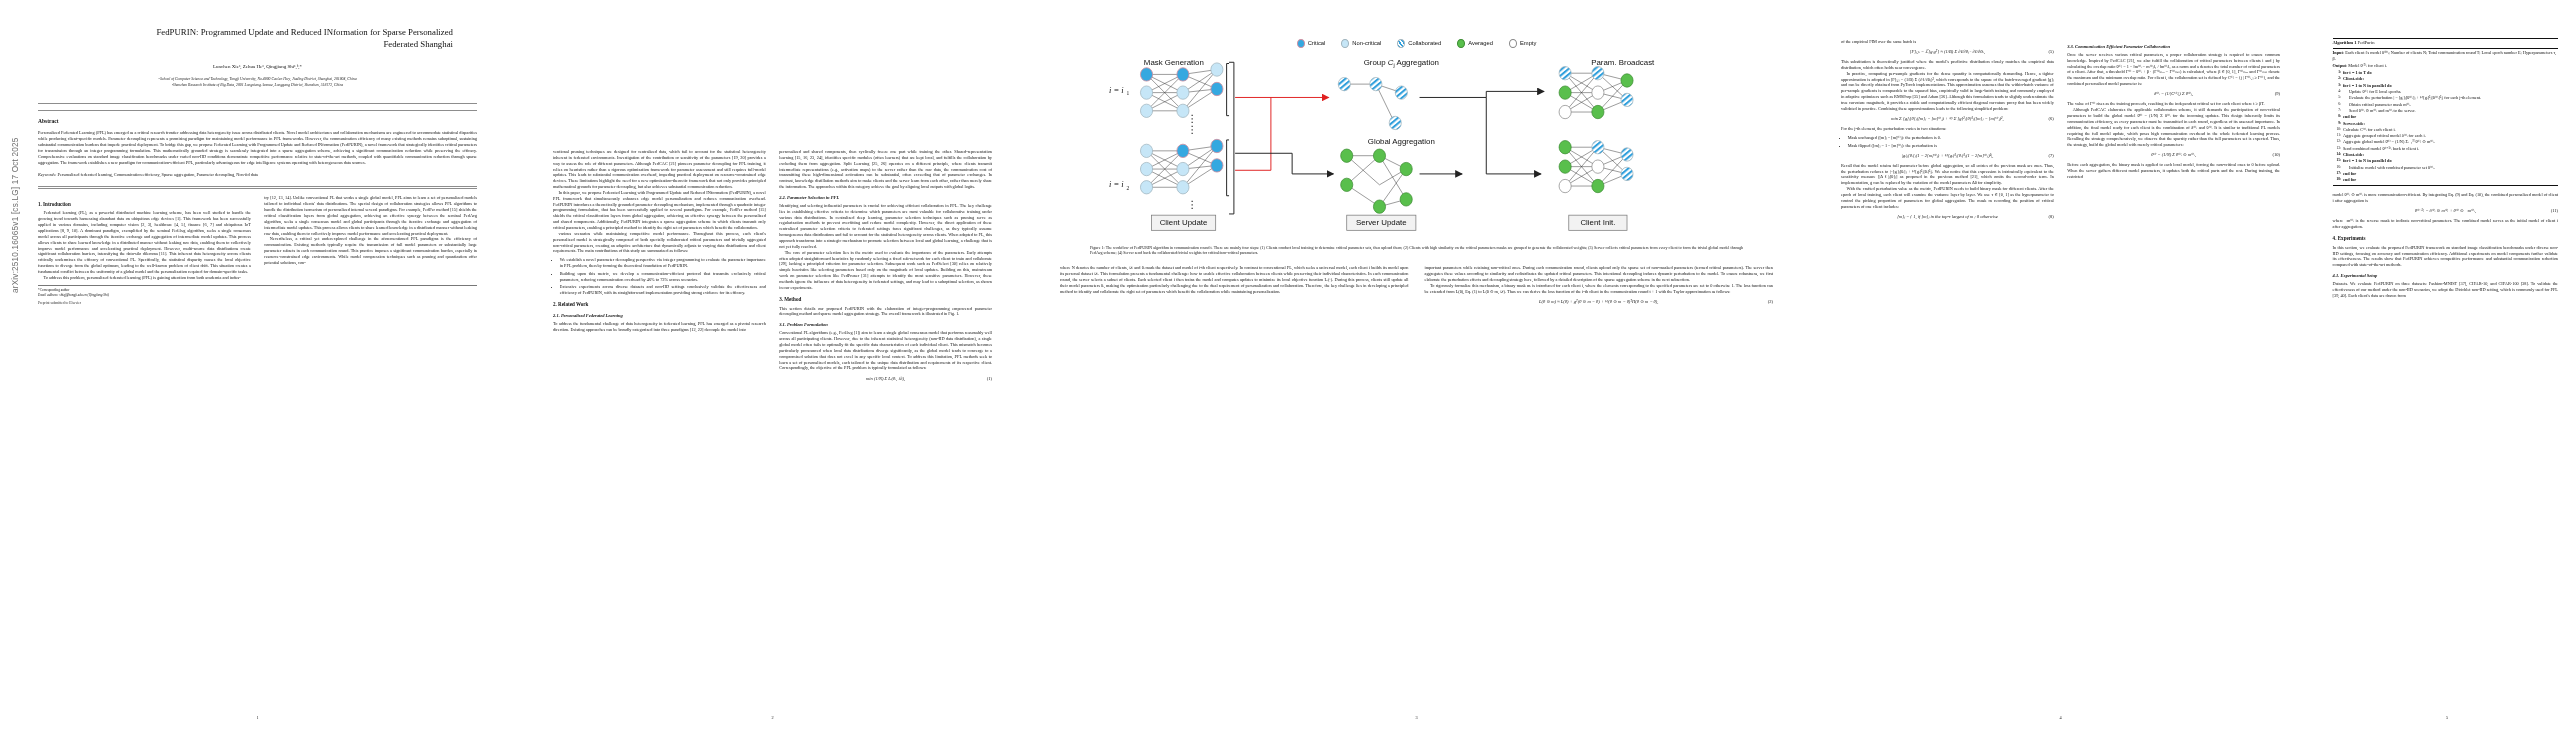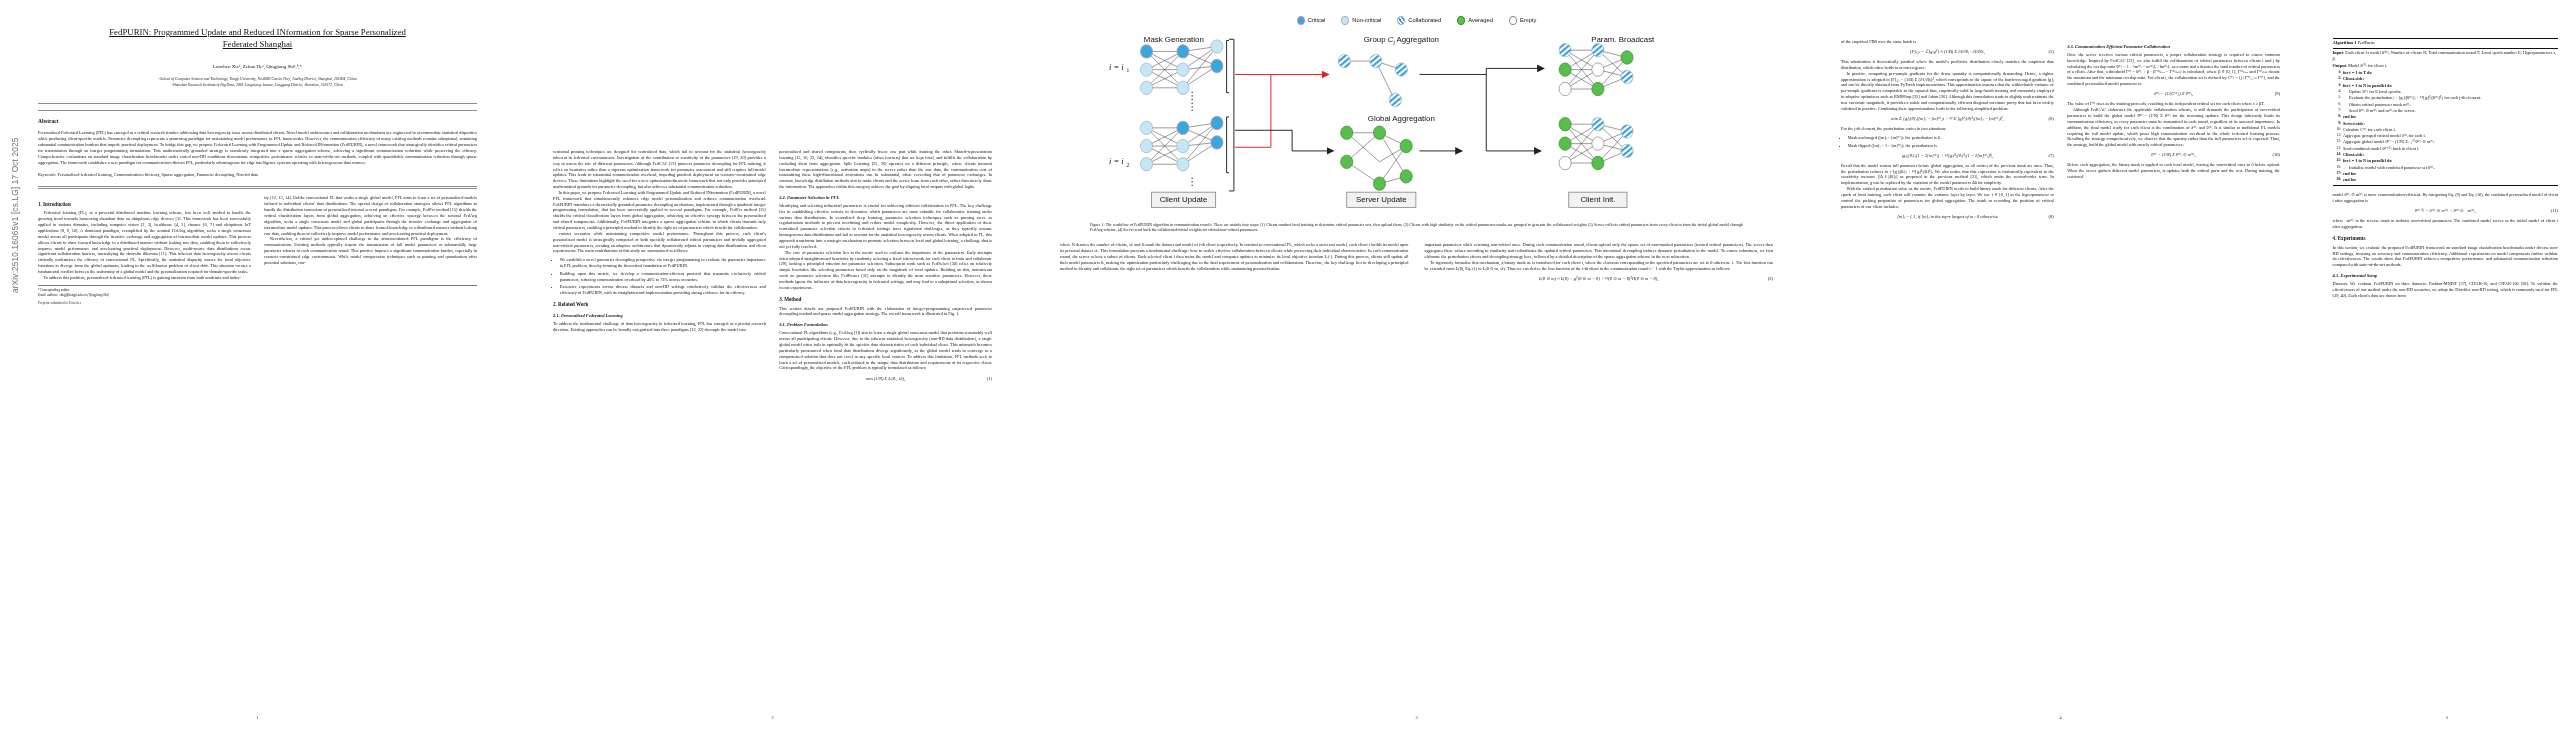--- a/index.html
+++ b/index.html
@@ -45,26 +45,25 @@
     font-family: "Liberation Sans", sans-serif;
     font-size: 8.2px;
     letter-spacing: 0.2px;
     color: #6e6e6e;
     white-space: nowrap;
     text-align: center;
   }
 
   
   .title {
-    text-align: center;
+    text-align: right;
     font-size: 8.8px;
     line-height: 1.32;
     margin: 27px 24px 0 24px;
     font-family: "Liberation Serif", serif;
-    text-decoration: underline;
   }
   .authors {
     text-align: center;
     font-size: 5px;
     margin-top: 13.4px;
   }
   .affil {
     text-align: center;
     font-style: italic;
     font-size: 3.8px;
@@ -126,21 +125,21 @@
   }
   .pagenum {
     position: absolute; bottom: 8.5px; left: 0; right: 0;
     text-align: center; font-size: 4.3px; color: #222;
   }
   .footer-pre {
     font-size: 3.6px; color: #333; margin-top: 3.6px;
   }
 
   
-  .figwrap { padding: 16px 30px 0 30px; }
+  .figwrap { padding: 39px 30px 0 30px; }
   .figbox { position: relative; width: 100%; height: 182px; }
   .legend {
     display: flex; justify-content: center; gap: 16px;
     align-items: center; font-family: "Liberation Sans", sans-serif;
     font-size: 5.8px; color: #111; margin-bottom: 7.3px;
   }
   .legend .item { display: flex; align-items: center; gap: 3px; }
   .dot {
     width: 8px; height: 9px; border-radius: 50%;
     display: inline-block;

